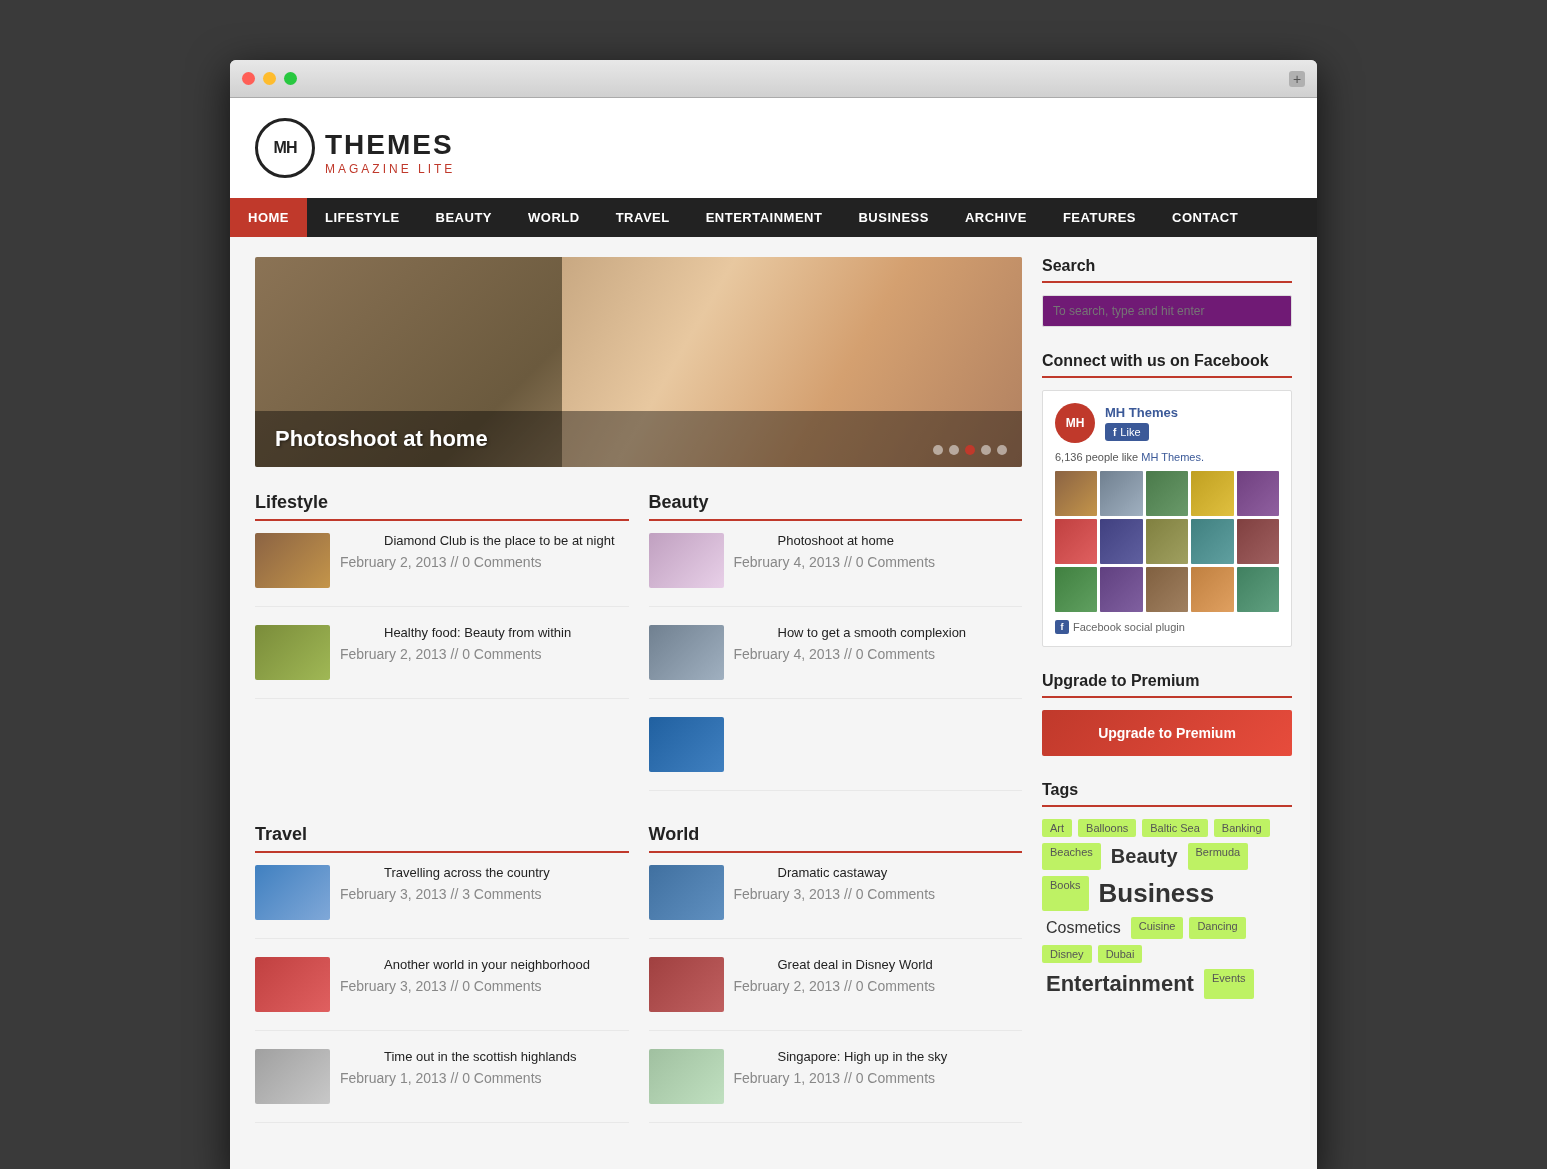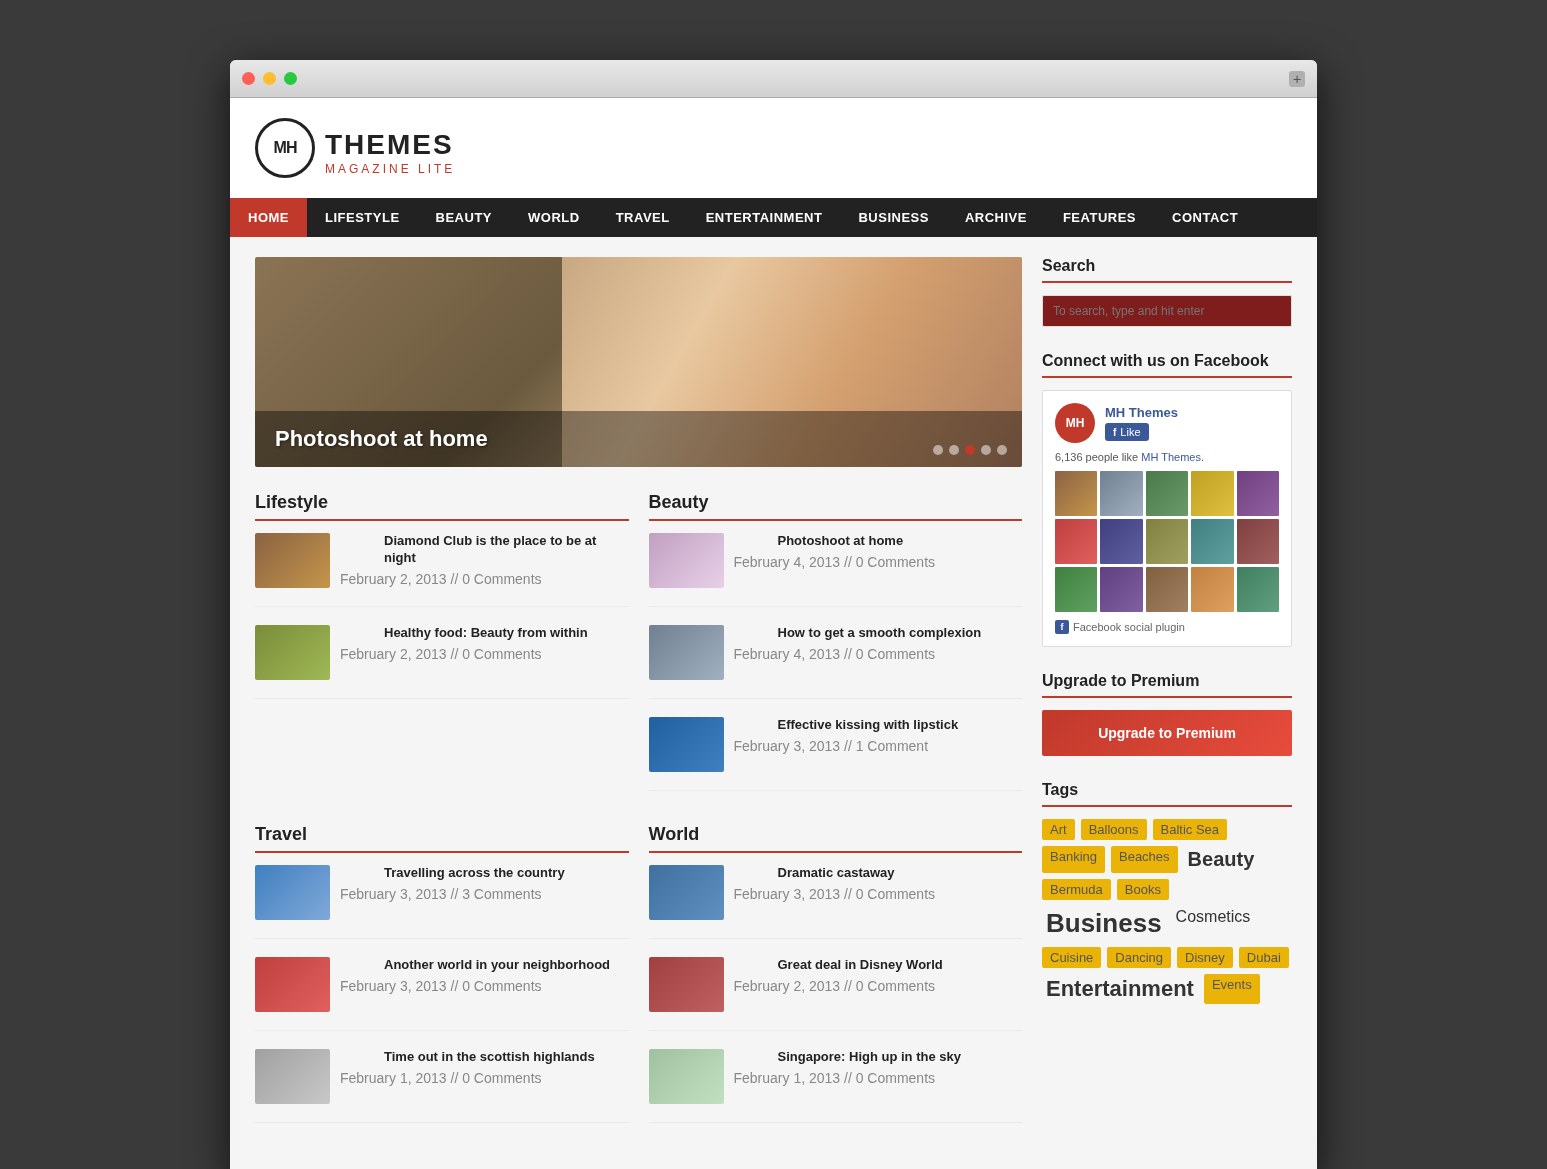--- a/index.html
+++ b/index.html
@@ -163,41 +163,41 @@
     .thumb-beauty1 { background: linear-gradient(135deg, #c0a0c0 0%, #e8d0e8 100%); }
     .thumb-beauty2 { background: linear-gradient(135deg, #708090 0%, #a0b0c0 100%); }
     .thumb-beauty3 { background: linear-gradient(135deg, #2060a0 0%, #4080c0 100%); }
     .thumb-travel1 { background: linear-gradient(135deg, #4080c0 0%, #80a8d8 100%); }
     .thumb-travel2 { background: linear-gradient(135deg, #c04040 0%, #e06060 100%); }
     .thumb-travel3 { background: linear-gradient(135deg, #a0a0a0 0%, #c8c8c8 100%); }
     .thumb-world1 { background: linear-gradient(135deg, #4070a0 0%, #6090c0 100%); }
     .thumb-world2 { background: linear-gradient(135deg, #a04040 0%, #c06060 100%); }
     .thumb-world3 { background: linear-gradient(135deg, #a0c0a0 0%, #c0e0c0 100%); }
     .article-info {}
-    .article-title { font-size: 13px; font-weight: bold; color: #222; margin-bottom: 4px; line-height: 1.3; padding-left: 44px; }
+    .article-title { font-size: 13px; font-weight: normal; color: #222; margin-bottom: 4px; line-height: 1.3; padding-left: 44px; }
     .article-meta { font-size: 14px; color: #888; }
     
     .sidebar-section { margin-bottom: 25px; }
     .sidebar-title {
       font-size: 16px;
       font-weight: bold;
       color: #222;
       border-bottom: 2px solid #c0392b;
       padding-bottom: 6px;
       margin-bottom: 12px;
     }
     
     .search-input {
       width: 100%;
       padding: 8px 10px;
       border: 1px solid #ddd;
       border-radius: 2px;
       font-size: 12px;
       color: #999;
-      background: #7f1d1d;
+      background: #701a75;
     }
     
     .fb-widget {
       background: #fff;
       border: 1px solid #ddd;
       padding: 12px;
       border-radius: 2px;
     }
     .fb-header {
       display: flex;
@@ -265,25 +265,25 @@
       color: #fff;
       padding: 15px;
       text-align: center;
       border-radius: 2px;
       font-size: 14px;
       font-weight: bold;
     }
     
     .tags-cloud { display: flex; flex-wrap: wrap; gap: 6px; }
     .tag {
-      background: #eab308;
+      background: #bef264;
       color: #555;
       padding: 3px 8px;
       border-radius: 2px;
-      font-size: 13px;
+      font-size: 11px;
       cursor: pointer;
     }
     .tag.large { font-size: 20px; font-weight: bold; color: #333; background: none; padding: 2px 4px; }
     .tag.medium { font-size: 16px; font-weight: normal; color: #333; background: none; padding: 2px 4px; }
     .tag.xlarge { font-size: 26px; font-weight: bold; color: #333; background: none; padding: 2px 4px; }
     
     .sections-row {
       display: grid;
       grid-template-columns: 1fr 1fr;
       gap: 20px;
@@ -400,26 +400,20 @@
                 <div class="article-thumb thumb-beauty2"></div>
                 <div class="article-info">
                   <div class="article-title">How to get a smooth complexion</div>
                   <div class="article-meta">
                     <span>February 4, 2013</span> // <span>0 Comments</span>
                   </div>
                 </div>
               </div>
               <div class="article-item">
                 <div class="article-thumb thumb-beauty3"></div>
-                <div class="article-info">
-                  <div class="article-title">Effective kissing with lipstick</div>
-                  <div class="article-meta">
-                    <span>February 3, 2013</span> // <span>1 Comment</span>
-                  </div>
-                </div>
               </div>
             </div>
           </div>
 
           <div class="sections-row">
 
             <div class="col-section">
               <div class="col-section-title">Travel</div>
               <div class="article-item">
                 <div class="article-thumb thumb-travel1"></div>

